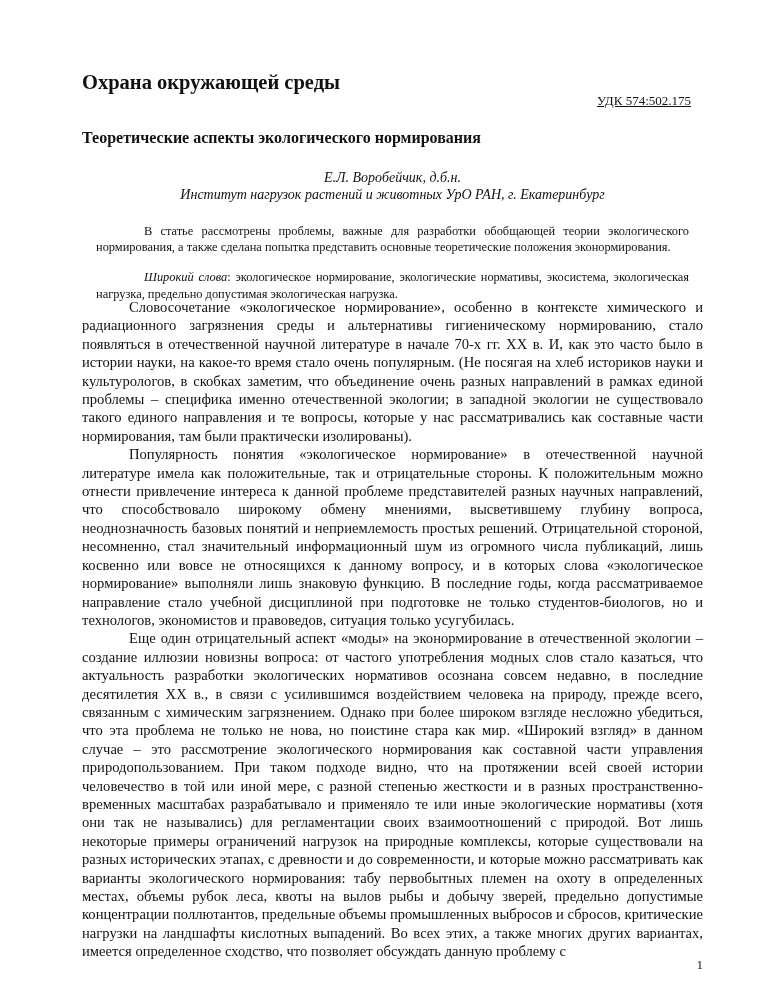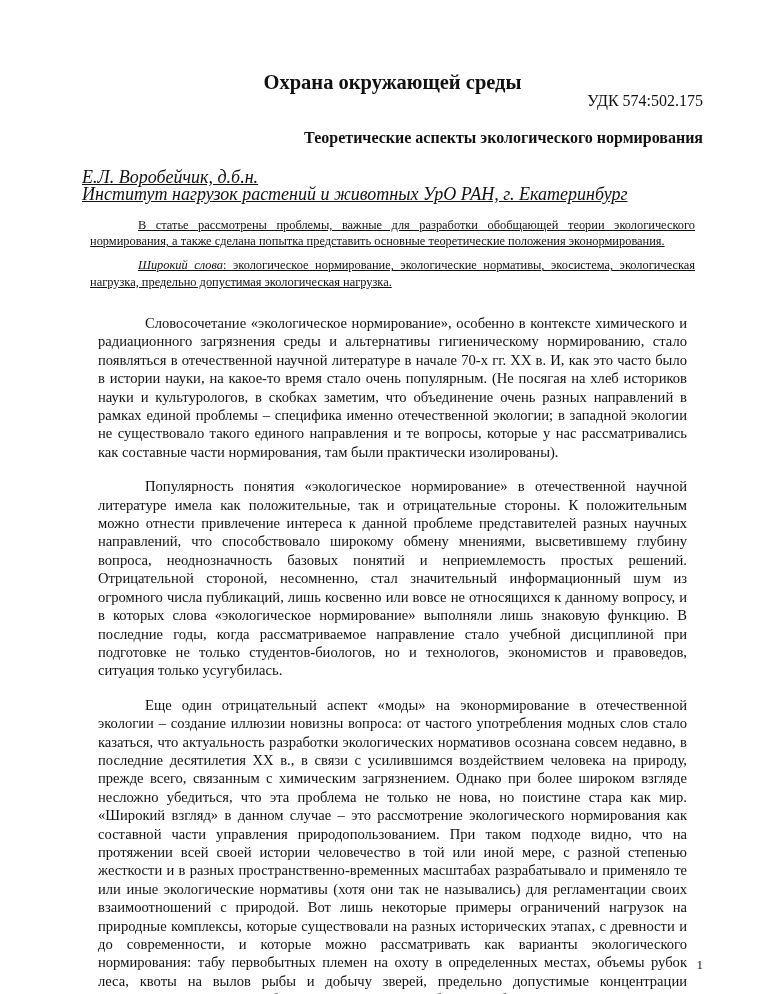--- a/index.html
+++ b/index.html
@@ -3,44 +3,44 @@
   <meta charset="utf-8">
   <style>
     html, body { margin: 0; padding: 0; background: #ffffff; }
     body {
       width: 768px; height: 994px; position: relative; overflow: hidden;
       font-family: "Liberation Serif", serif; color: #111111;
     }
     .page { position: absolute; left: 82px; top: 0; width: 621px; }
     .section-title {
       position: absolute; left: 0; width: 621px; top: 70px;
-      text-align: center; font-weight: bold; font-size: 20.5px; line-height: 24px;
+      font-weight: bold; font-size: 20.5px; line-height: 24px;
     }
     .udc {
-      position: absolute; right: 0; top: 93px; font-size: 16px; line-height: 16px;
+      position: absolute; right: 12px; top: 93px; font-size: 13px; line-height: 16px; text-decoration: underline;
     }
     .article-title {
       position: absolute; left: 0; width: 621px; top: 128px;
-      text-align: right; font-weight: bold; font-size: 16px; line-height: 20px;
+      text-align: left; font-weight: bold; font-size: 16px; line-height: 20px;
     }
     .author {
       position: absolute; left: 0; width: 621px; top: 169px;
-      text-align: left; font-style: italic; font-size: 18px; line-height: 17px; text-decoration: underline;
+      text-align: center; font-style: italic; font-size: 14px; line-height: 17px;
     }
     .abstract {
       position: absolute; left: 0; width: 621px; top: 209px;
       font-size: 12.4px; line-height: 16.2px; text-align: justify;
     }
-    .abstract p { margin: 8px; text-indent: 48px; text-decoration: underline; }
+    .abstract p { margin: 14px; text-indent: 48px; }
     .abstract em { font-style: italic; }
     .body-text {
       position: absolute; left: 0; width: 621px; top: 298px;
       font-size: 14.6px; line-height: 18.4px; text-align: justify;
     }
-    .body-text p { margin: 16px; text-indent: 47px; }
+    .body-text p { margin: 0; text-indent: 47px; }
     .page-number {
       position: absolute; right: 0; top: 957px; font-size: 13px; line-height: 16px;
     }
   </style>
 </head>
 <body>
 
 <div class="page">
   <div class="section-title">Охрана окружающей среды</div>
   <div class="udc">УДК 574:502.175</div>

